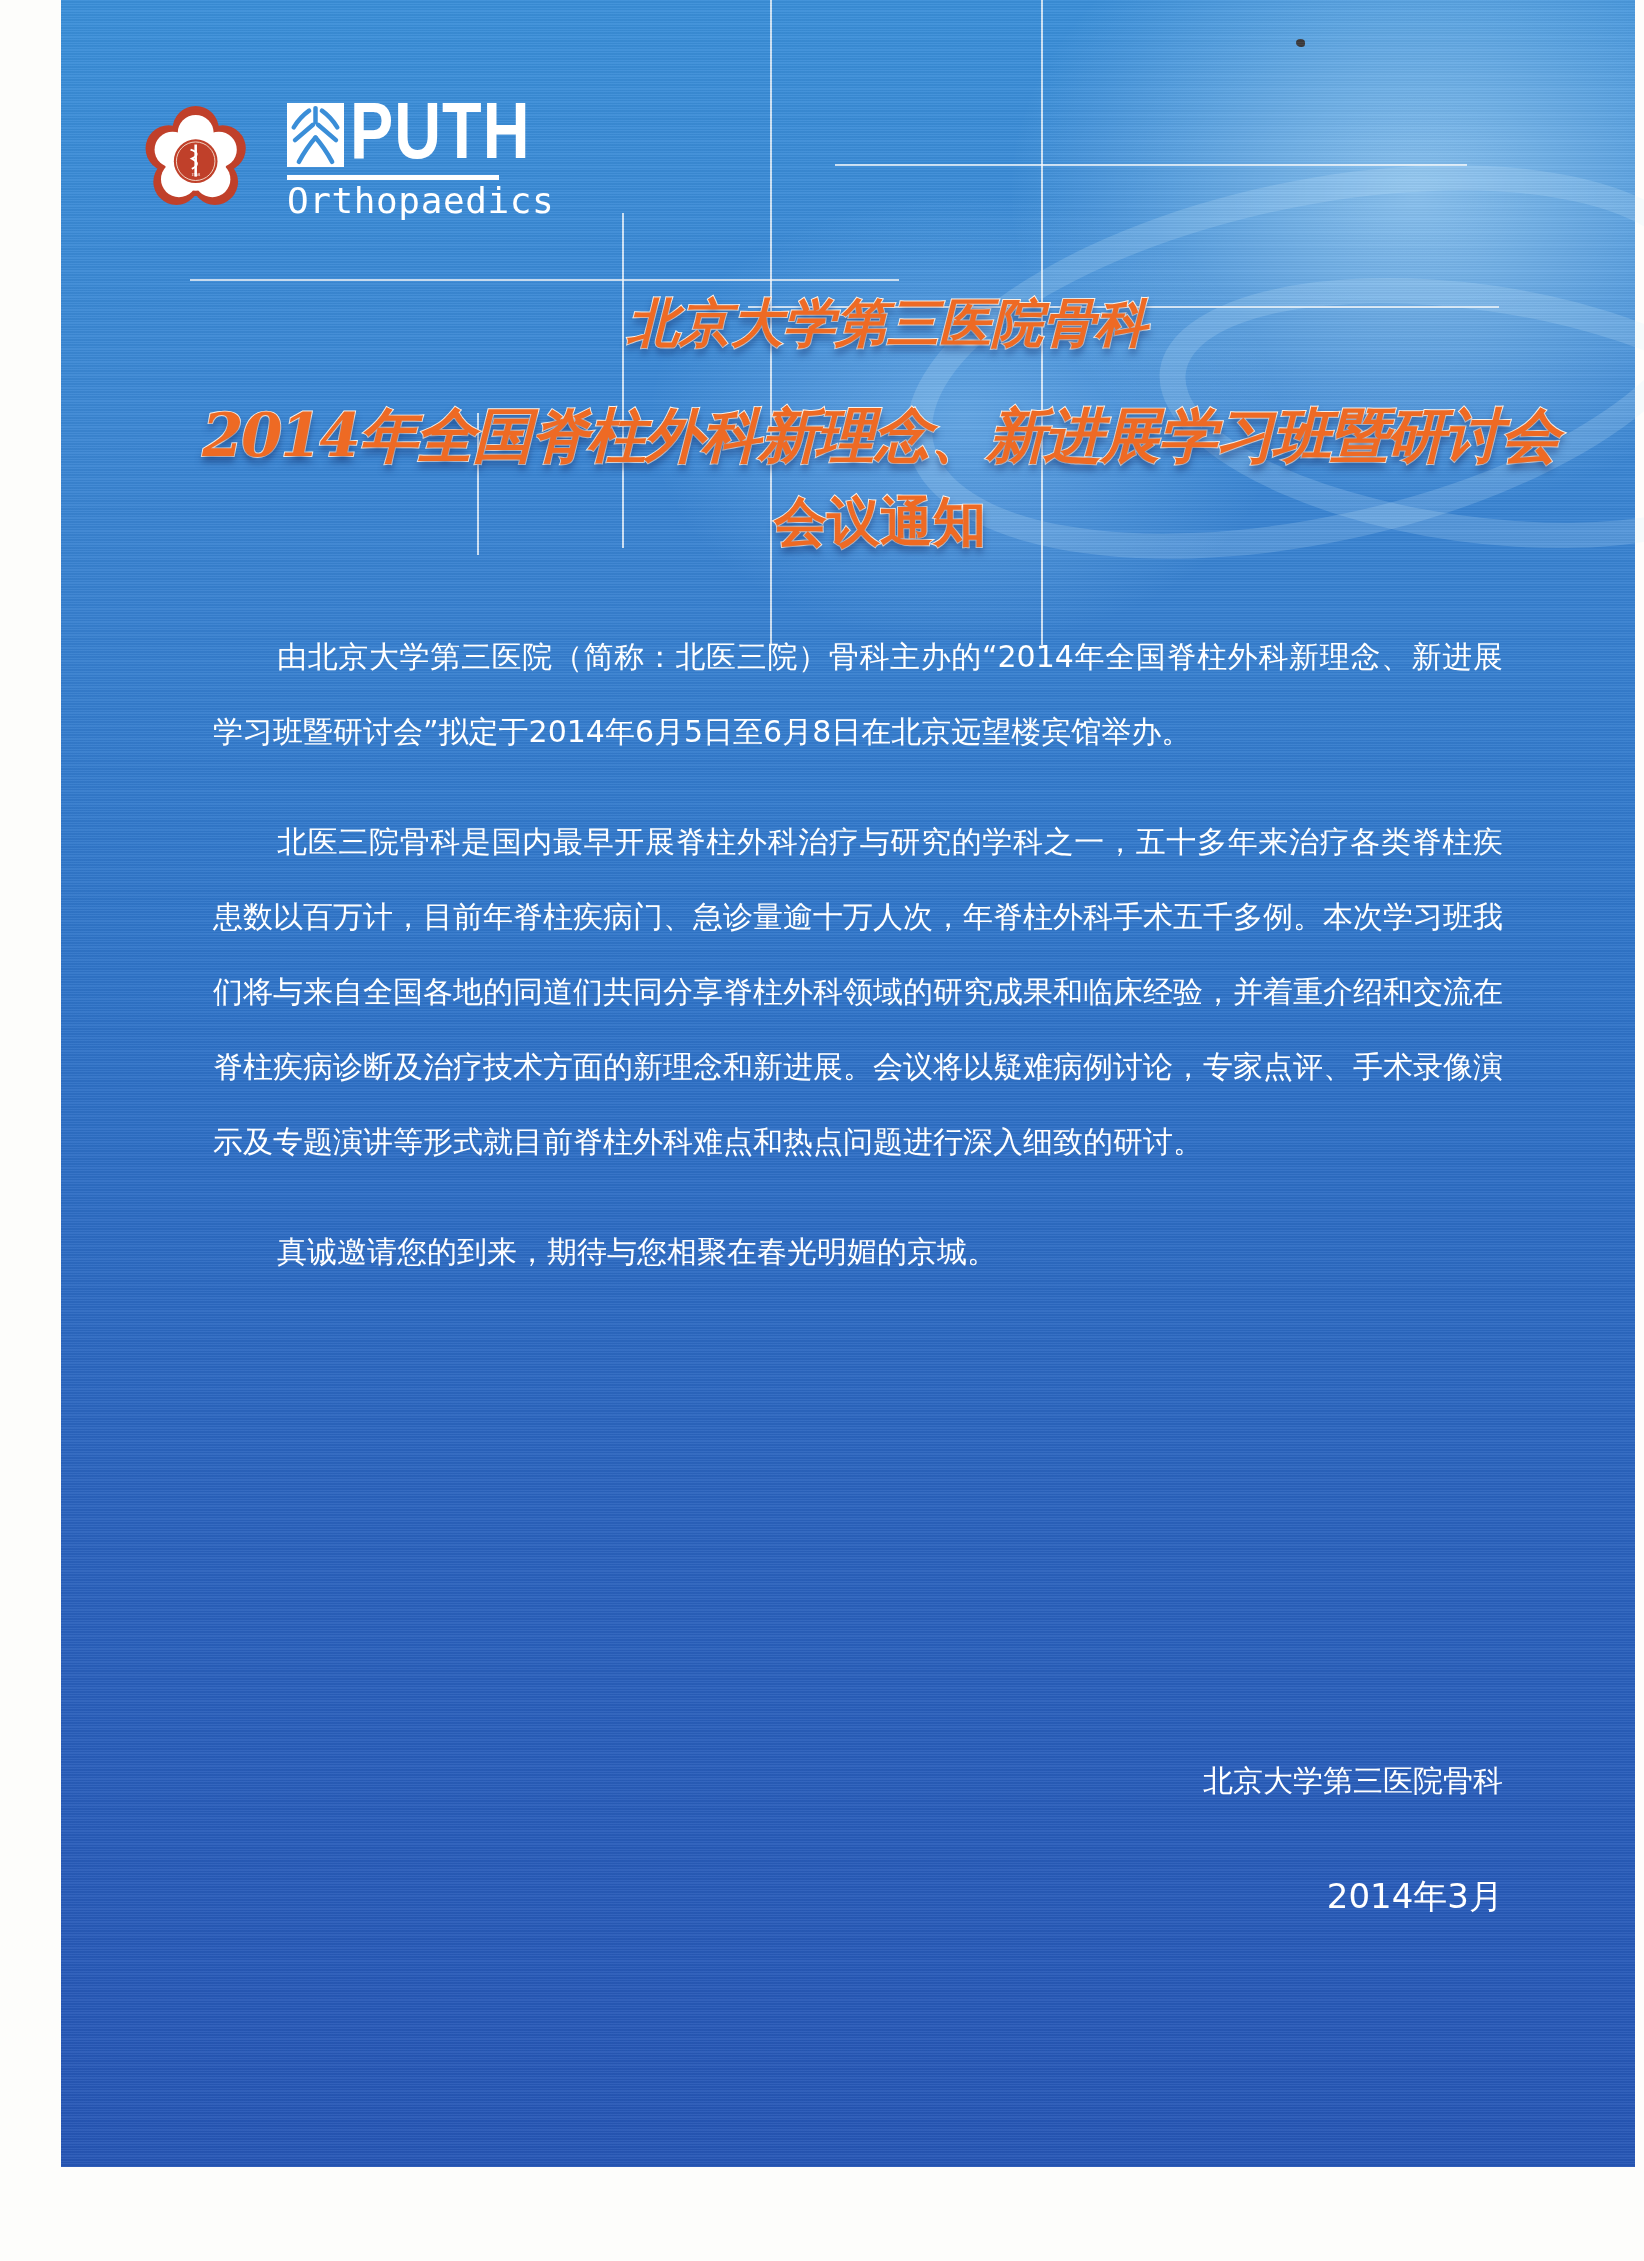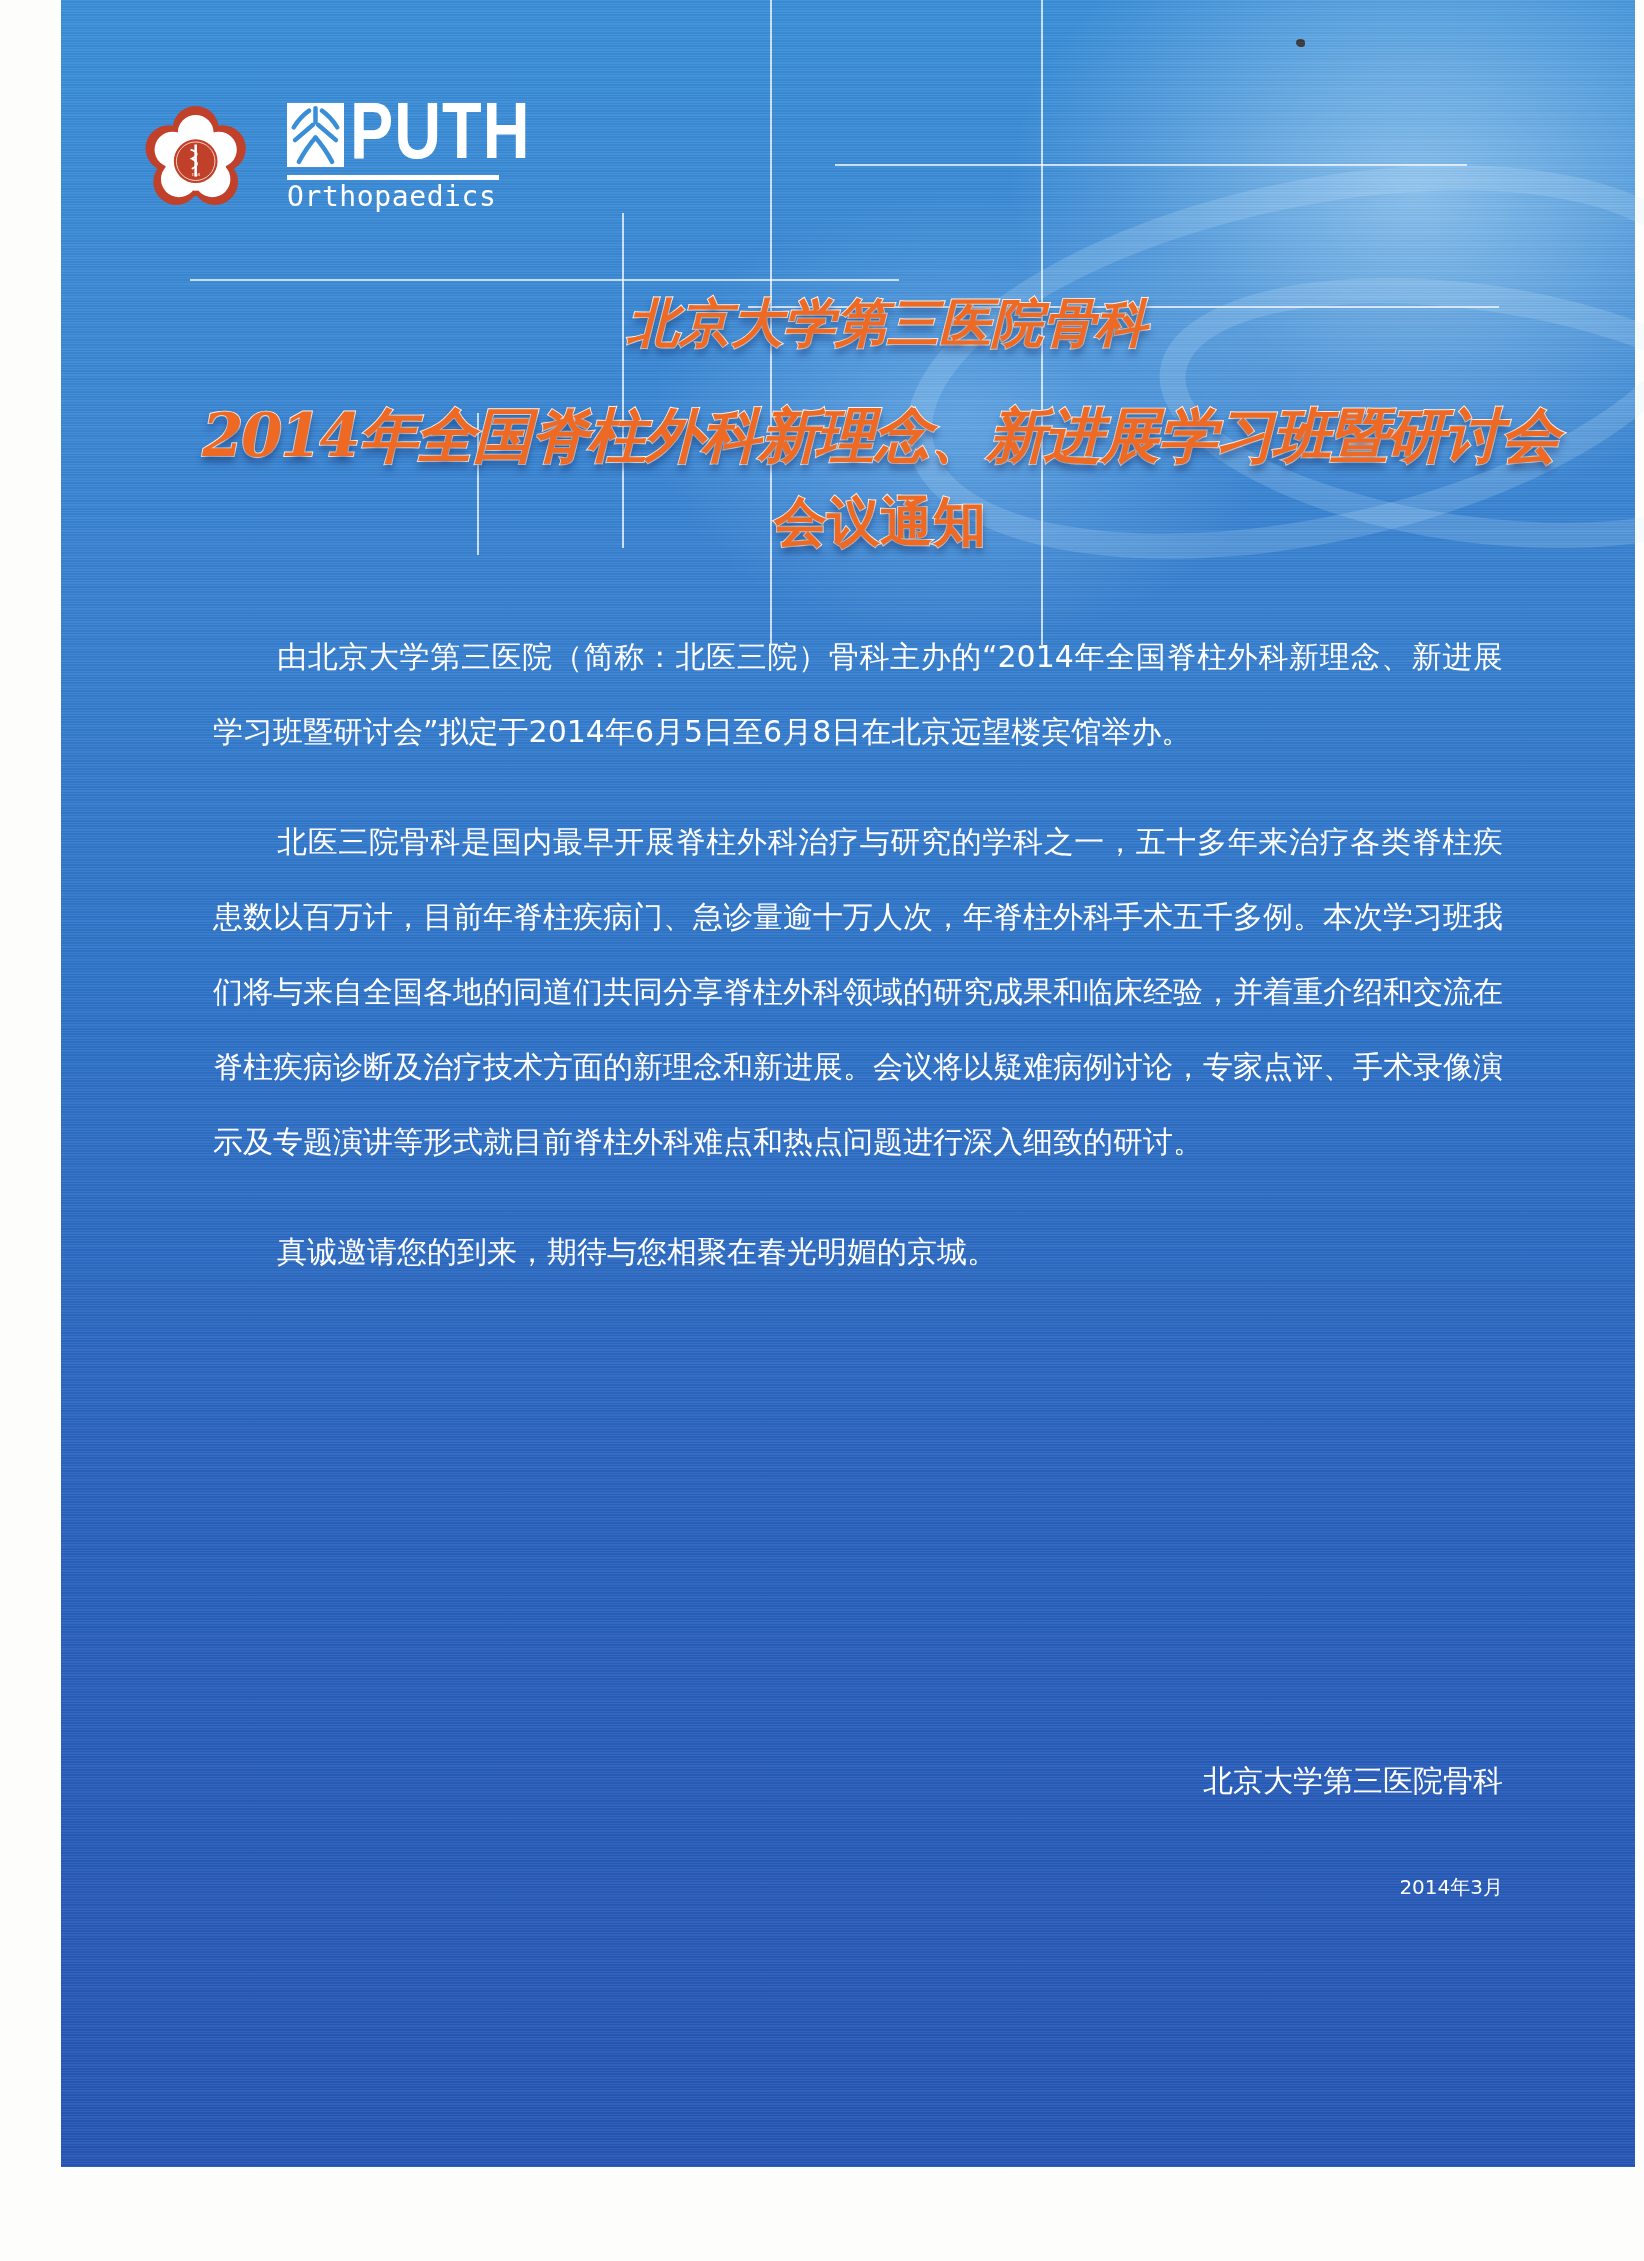--- a/index.html
+++ b/index.html
@@ -16,35 +16,35 @@
     background: repeating-linear-gradient(180deg, rgba(255,255,255,0.05) 0 1.3px, rgba(0,0,0,0.03) 1.3px 2.6px);
     pointer-events:none;
   }
   .gridline { position:absolute; background:rgba(255,255,255,0.75); }
   .swoosh { position:absolute; border-radius:50%; border:26px solid rgba(210,240,255,0.18); }
   .logo-seal { position:absolute; left:143px; top:103px; width:106px; height:110px; }
   .puth { position:absolute; left:287px; top:103px; width:219px; height:103px; color:#fff;padding-left:36px; }
   .puth-mark { position:absolute; left:0; top:0; width:57px; height:64px; background:#fff; }
   .puth-word { position:absolute; left:63px; top:-11.6px; font-family:"Liberation Sans", sans-serif; font-weight:bold; font-size:79px; letter-spacing:1.3px; transform:scaleX(0.82); transform-origin:left top; line-height:1; }
   .puth-rule { position:absolute; left:0; top:72px; width:212px; height:4.5px; background:#fff; }
-  .puth-sub { position:absolute; left:0; top:80px; font-family:"DejaVu Sans Mono", monospace; font-size:28px; letter-spacing:0.6px; line-height:1; }
+  .puth-sub { position:absolute; left:0; top:80px; font-family:"DejaVu Sans Mono", monospace; font-size:36px; letter-spacing:0.6px; line-height:1; }
   .title-org, .title-main, .title-notice {
     position:absolute; left:61px; width:1574px; text-align:center;
     color:#ee6a24; font-family:"DejaVu Serif", serif; font-weight:bold;
     -webkit-text-stroke:1.9px #fff4e8; paint-order:stroke fill;
     text-shadow: 0 6.4px 7.7px rgba(20,50,110,0.55);
     padding-left: 32px;
   }
   .title-org { top:289px; font-size:52px; font-style:italic; padding-left:39px; }
   .title-main { top:397px; font-size:59px; font-style:italic; letter-spacing:-1.9px; }
   .title-notice { top:487px; font-size:53px; font-family:Liberation Mono, monospace; }
   .body-text { position:absolute; left:213px; width:1290px; color:#fff; font-size:30px; line-height:75px; text-align:justify; }
   .body-text p { margin:0 0 35px 0; text-indent:64px; }
   .sig { position:absolute; right:142px; top:1761px; color:#fff; font-size:30px; text-align:right; }
-  .date { position:absolute; right:142px; top:1874px; color:#fff; font-size:20px; text-align:right; }
+  .date { position:absolute; right:142px; top:1874px; color:#fff; font-size:34px; text-align:right; }
   .speck { position:absolute; left:1235px; top:39px; width:9px; height:7.7px; background:#3b3a3c; border-radius:50% 50% 40% 60%; }
 </style>
 </head>
 <body>
 
 <div class="panel">
 
   <div class="gridline" style="left:709px;top:0;width:1.9px;height:645px;"></div>
   <div class="gridline" style="left:980px;top:0;width:1.9px;height:645px;"></div>
   <div class="gridline" style="left:561px;top:213px;width:1.9px;height:335px;"></div>

